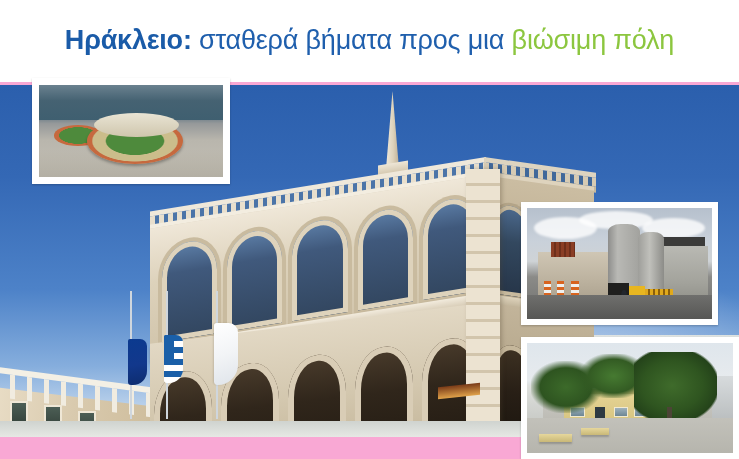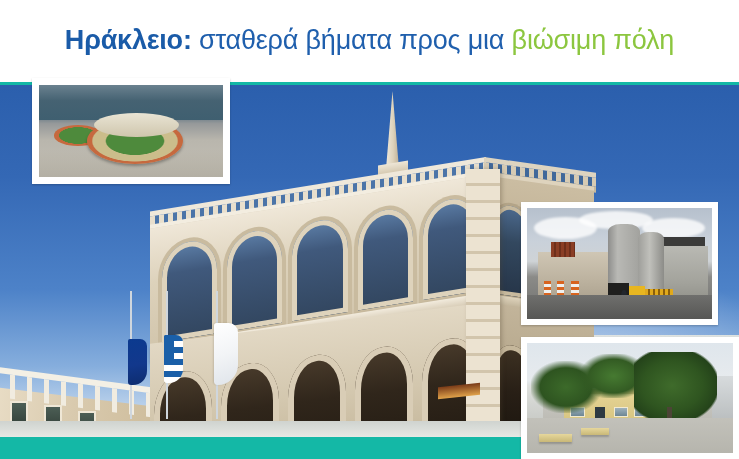--- a/index.html
+++ b/index.html
@@ -2,21 +2,21 @@
 <html><head>
 <meta charset="utf-8">
 <style>
   * { margin:0; padding:0; box-sizing:border-box; }
   html, body {
     width:739px; height:459px;
     background:#ffffff;
     font-family:"Liberation Sans", sans-serif;
     overflow:hidden;
   }
-  #slide { position:relative; width:739px; height:459px; background:#14b8a6; }
+  #slide { position:relative; width:739px; height:459px; background:#f9a8d4; }
 
   
   #title-bar {
     position:absolute; left:0; top:0; width:739px; height:82px;
     background:#ffffff;
     display:flex; align-items:center; justify-content:center;
   }
   #page-title {
     font-size:27px; line-height:1.1; white-space:nowrap;
     letter-spacing:-0.2px;

